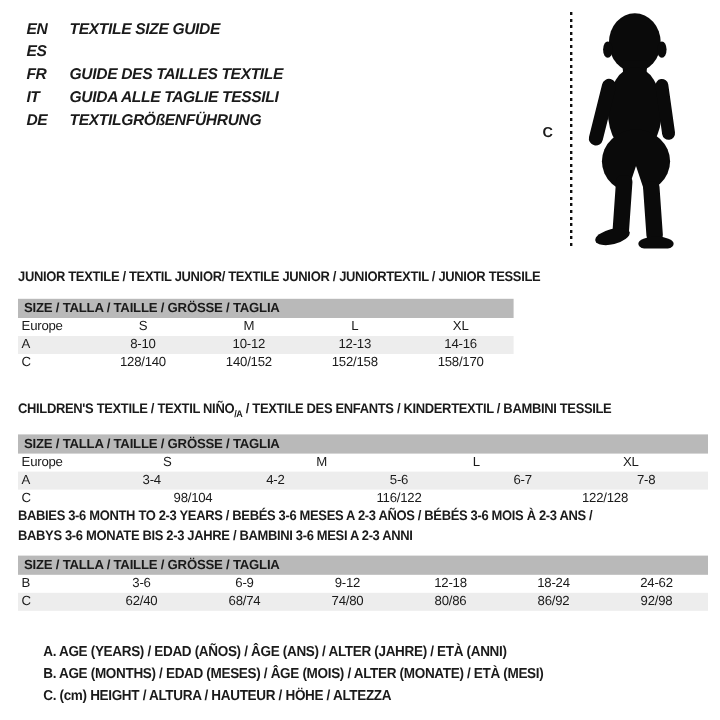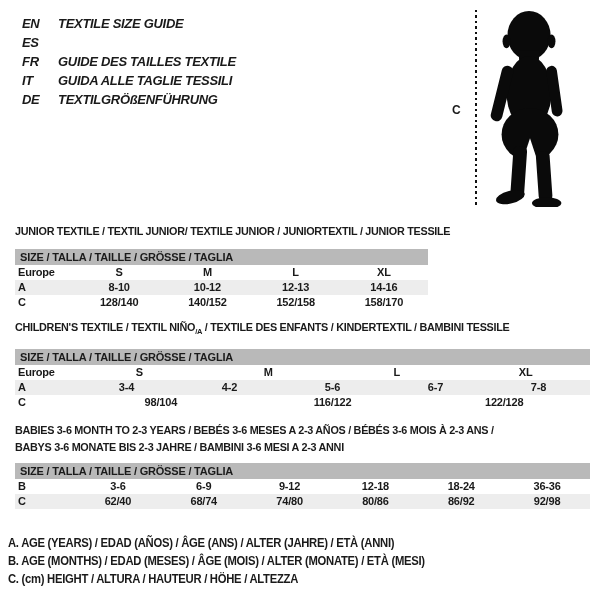--- a/index.html
+++ b/index.html
@@ -17,36 +17,36 @@
 
   
   .height-line { position:absolute; left:475px; top:10px; width:2px; height:196px;
     background-image:repeating-linear-gradient(to bottom,#111 0px,#111 2.5px,transparent 2.5px,transparent 5.5px); }
   .c-label { position:absolute; left:452px; top:103px; font-size:12px; font-weight:bold; }
   .toddler { position:absolute; left:481px; top:7px; width:98px; height:200px; }
 
   
   .section { position:absolute; left:15px; }
   .sec0 { top:223px; width:413px; }
-  .sec1 { top:319px; width:575px; }
+  .sec1 { top:333px; width:575px; }
   .sec2 { top:422px; width:575px; }
   .table-title { font-weight:bold; font-size:11.5px; line-height:17px; letter-spacing:-0.3px;
                  white-space:nowrap; transform:scaleX(0.94); transform-origin:0 0; }
   .table-title .sub { font-size:8px; vertical-align:sub; }
   .size-table { margin-top:9px; }
   .sec2 .size-table { margin-top:7px; }
   .size-bar { height:16px; line-height:16px; background:var(--bar,#b9b9b9); font-weight:bold;
               font-size:11px; padding-left:5px; letter-spacing:-0.2px; white-space:nowrap; overflow:hidden; }
-  .t-row { display:flex; height:15px; line-height:15px; font-size:11px; font-weight:bold; letter-spacing:-0.2px; }
+  .t-row { display:flex; height:15px; line-height:15px; font-size:11px; font-weight:normal; letter-spacing:-0.2px; }
   .t-row.shaded { background:var(--stripe,#ededed); }
   .t-row .lbl { flex:0 0 60px; padding-left:3px; text-align:left; }
   .t-row .cell { flex:1 1 0; text-align:center; }
 
   
-  .legend { position:absolute; left:8px; top:534px; }
+  .legend { position:absolute; left:36px; top:534px; }
   .legend-line { font-size:12px; font-weight:bold; line-height:18px; letter-spacing:-0.3px;
                  white-space:nowrap; transform:scaleX(0.94); transform-origin:0 0; }
 </style>
 </head>
 <body style="--bar: #b9b9b9; --stripe: #ededed; color: rgb(26, 26, 26);">
 
 <div class="lang-block" id="langs">
     <div class="lang-row">
       <span class="lang-code">EN</span>
       <span class="lang-label">TEXTILE SIZE GUIDE</span>
@@ -156,21 +156,21 @@
       </div>
       <div class="size-table">
         <div class="size-bar">SIZE / TALLA / TAILLE / GRÖSSE / TAGLIA</div>
         <div class="t-row">
           <span class="lbl">B</span>
           <span class="cell">3-6</span>
           <span class="cell">6-9</span>
           <span class="cell">9-12</span>
           <span class="cell">12-18</span>
           <span class="cell">18-24</span>
-          <span class="cell">36-36</span>
+          <span class="cell">24-62</span>
         </div>
         <div class="t-row shaded">
           <span class="lbl">C</span>
           <span class="cell">62/40</span>
           <span class="cell">68/74</span>
           <span class="cell">74/80</span>
           <span class="cell">80/86</span>
           <span class="cell">86/92</span>
           <span class="cell">92/98</span>
         </div>

